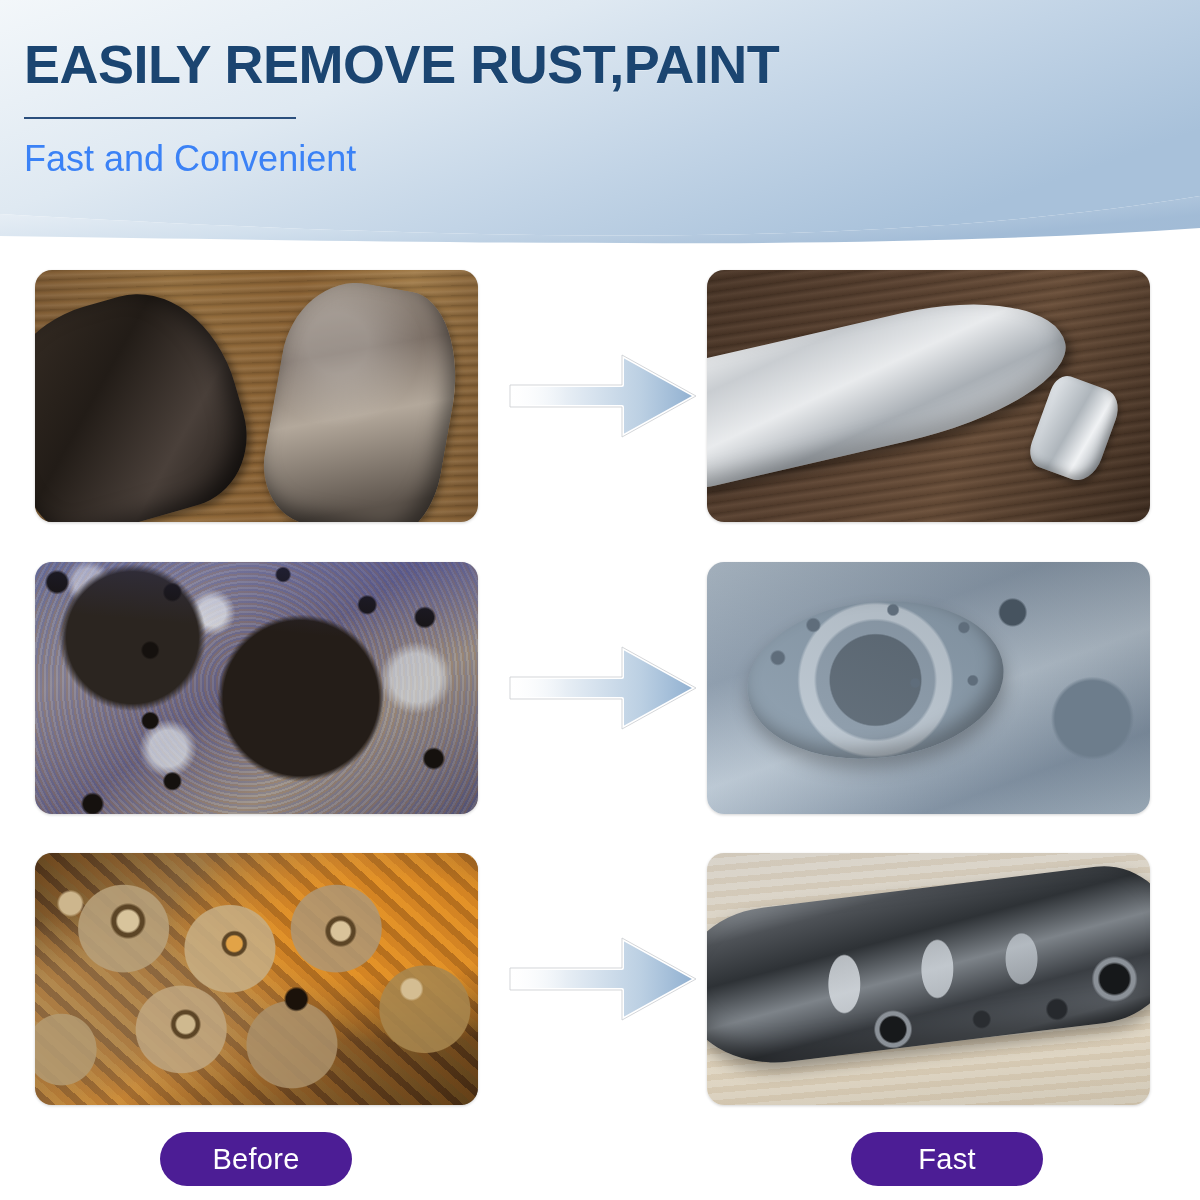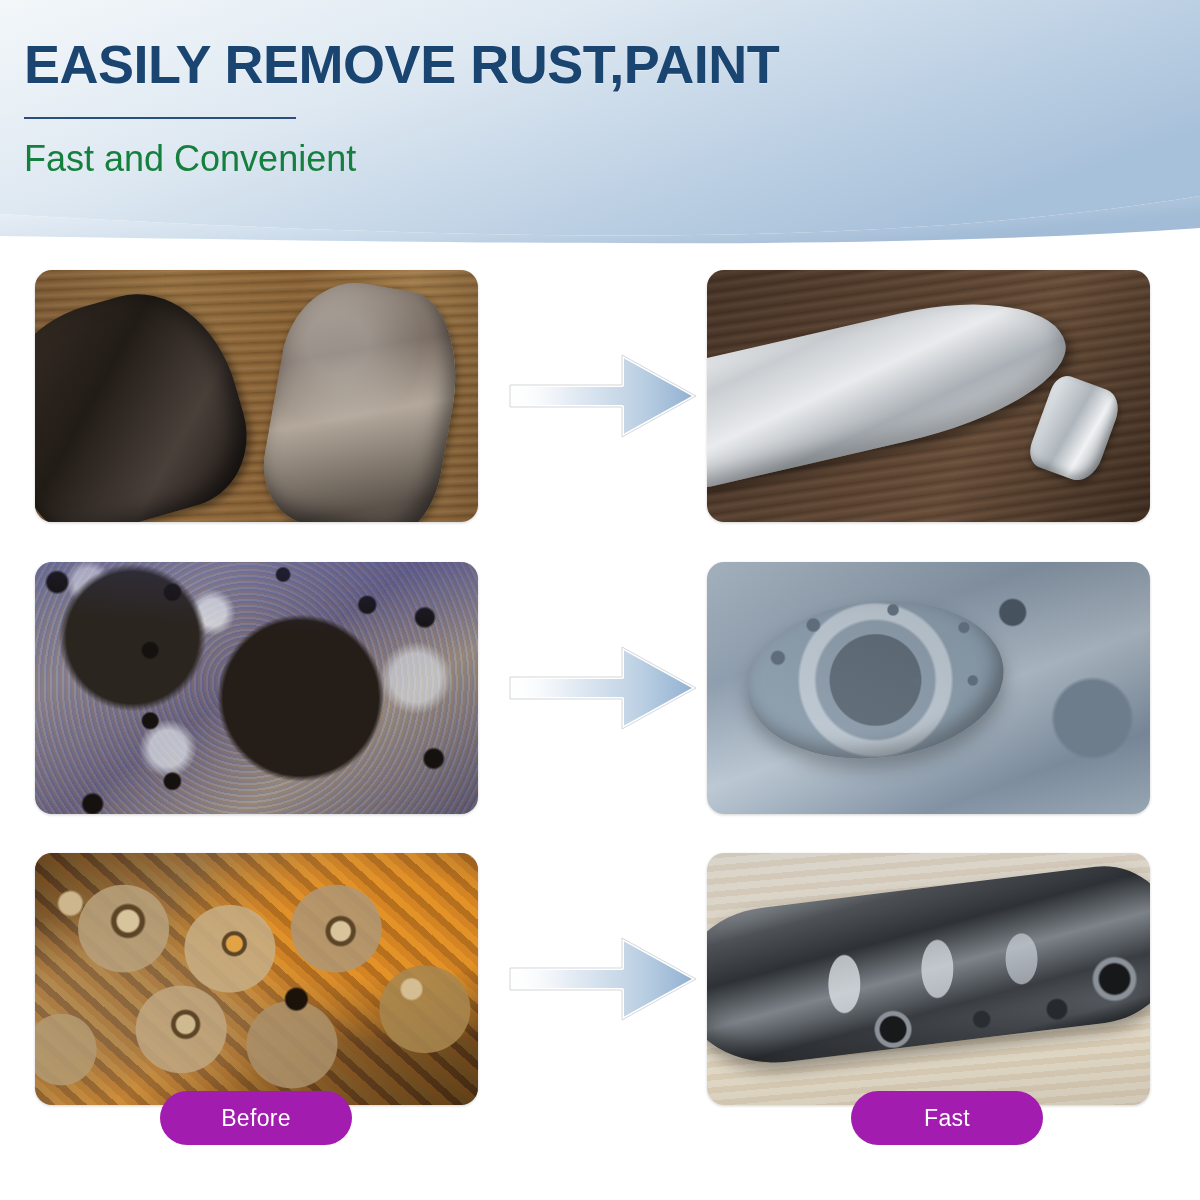--- a/index.html
+++ b/index.html
@@ -50,21 +50,21 @@
   .title-rule {
     width: 272px;
     height: 2px;
     background: #2b4f7d;
     margin-top: 24px;
     margin-bottom: 20px;
   }
   .subtitle {
     font-size: 36px;
     font-weight: normal;
-    color: #15803d;
+    color: #3b82f6;
     line-height: 1.1;
     white-space: nowrap;
   }
 
   
   .grid {
     position: absolute;
     left: 0;
     top: 0;
     width: 1200px;
@@ -302,27 +302,27 @@
     height: 106px;
   }
   .arrow-1 { top: 343px; }
   .arrow-2 { top: 635px; }
   .arrow-3 { top: 926px; }
   .arrow svg { display: block; width: 196px; height: 106px; }
 
   
   .pill {
     position: absolute;
-    top: 1091px;
+    top: 1132px;
     width: 192px;
     height: 54px;
     border-radius: 27px;
-    background: #a21caf;
+    background: #4c1d95;
     color: #ffffff;
-    font-size: 23px;
+    font-size: 29px;
     line-height: 54px;
     text-align: center;
     letter-spacing: 0.3px;
   }
   .pill-before { left: 160px; }
   .pill-after  { left: 851px; }
 </style>
 </head>
 <body>
 

